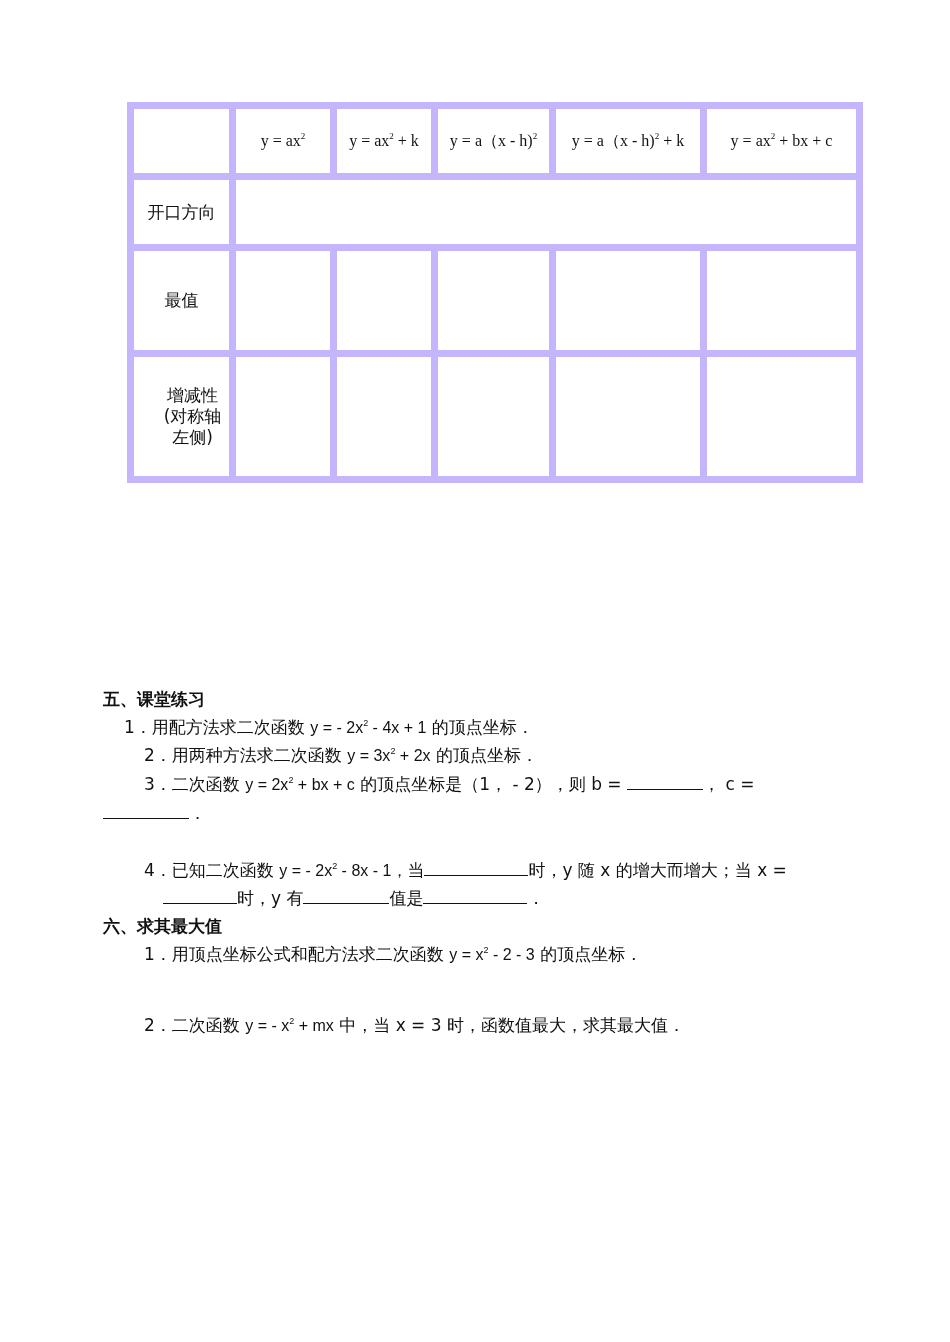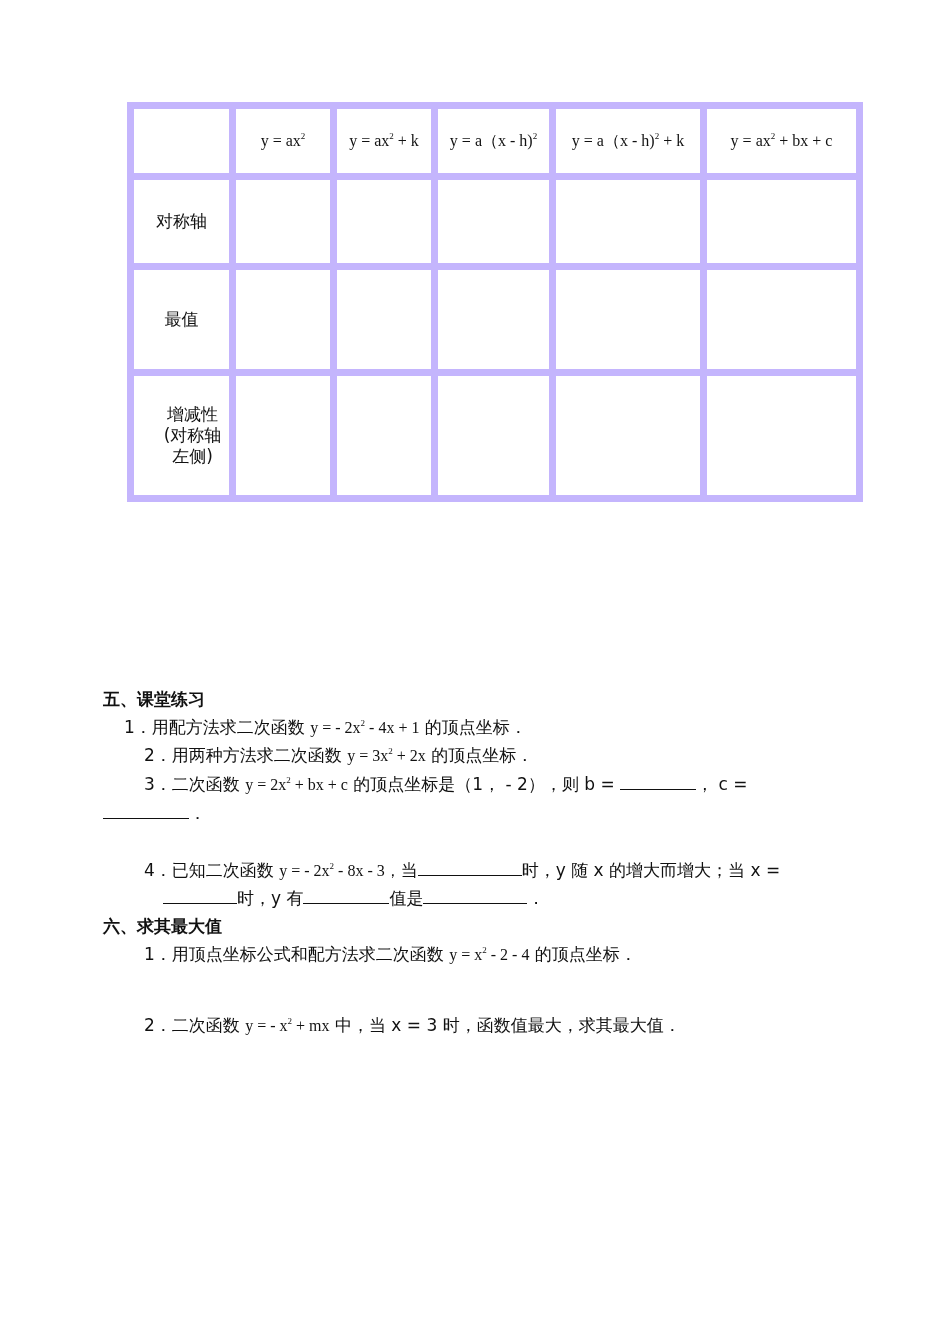--- a/index.html
+++ b/index.html
@@ -7,21 +7,21 @@
          font-family: "DejaVu Sans", "Liberation Sans", sans-serif; color: #111; }
   table.grid { position: absolute; left: 127px; top: 102px; border-collapse: collapse; table-layout: fixed; }
   table.grid td { border: 7px solid #c4b5fd; text-align: center; vertical-align: middle; padding: 0; }
   td.hdr { font-family: "Liberation Serif", "DejaVu Serif", serif; font-size: 16px; }
   td.lbl { font-size: 17px; }
   td.lbl.multi { text-align: center; padding-left: 22px; line-height: 21px; }
   sup { font-size: 9px; vertical-align: 7px; line-height: 0; }
   .line { position: absolute; font-size: 17px; white-space: nowrap; }
   .heading { font-weight: bold; font-size: 17px; }
   .blank { display: inline-block; border-bottom: 1px solid #111; height: 15px; vertical-align: baseline; }
-  .m { font-family: Liberation Serif, serif; font-size: 16px; }
+  .m { font-family: Liberation Sans, sans-serif; font-size: 16px; }
 </style>
 </head>
 <body>
 
 <table class="grid">
   <colgroup>
     <col style="width:102px">
       <col style="width:101px">
       <col style="width:101px">
       <col style="width:118px">
@@ -30,27 +30,23 @@
   </colgroup>
   <tbody>
       <tr style="height:71px">
     <td></td>
     <td class="hdr"><span>y = ax</span><sup>2</sup><span></span></td>
     <td class="hdr"><span>y = ax</span><sup>2</sup><span> + k</span></td>
     <td class="hdr"><span>y = a（x - h)</span><sup>2</sup><span></span></td>
     <td class="hdr"><span>y = a（x - h)</span><sup>2</sup><span> + k</span></td>
     <td class="hdr"><span>y = ax</span><sup>2</sup><span> + bx + c</span></td>
   </tr>
-  <tr style="height:90px">
-    <td class="lbl">对称轴</td>
-    <td></td>
-        <td></td>
-        <td></td>
-        <td></td>
-        <td></td>
+  <tr style="height:71px">
+    <td class="lbl">开口方向</td>
+    <td colspan="5"></td>
   </tr>
   <tr style="height:106px">
     <td class="lbl">最值</td>
     <td></td>
         <td></td>
         <td></td>
         <td></td>
         <td></td>
   </tr>
   <tr style="height:126px">
@@ -87,31 +83,31 @@
   <span class="m"><span>y = 2x</span><sup>2</sup><span> + bx + c</span></span>
   <span>的顶点坐标是（1，  - 2），则 b =</span>
   <span class="blank" style="width:76px"></span><span>，  c =</span>
 </div>
 <div class="line" style="left:103px; top:802px;">
   <span class="blank" style="width:86px"></span><span>．</span>
 </div>
 
 <div class="line" style="left:144px; top:859px;">
   <span>4．已知二次函数</span>
-  <span class="m"><span>y = - 2x</span><sup>2</sup><span> - 8x - 3，</span></span><span>当</span><span class="blank" style="width:104px"></span><span>时，y 随 x 的增大而增大；当 x =</span>
+  <span class="m"><span>y = - 2x</span><sup>2</sup><span> - 8x - 1，</span></span><span>当</span><span class="blank" style="width:104px"></span><span>时，y 随 x 的增大而增大；当 x =</span>
 </div>
 <div class="line" style="left:163px; top:887px;">
   <span class="blank" style="width:74px"></span><span>时，y 有</span><span class="blank" style="width:86px"></span><span>值是</span><span class="blank" style="width:104px"></span><span>．</span>
 </div>
 
 <div class="line heading" style="left:103px; top:915px;">六、求其最大值</div>
 
 <div class="line" style="left:144px; top:943px;">
   <span>1．用顶点坐标公式和配方法求二次函数</span>
-  <span class="m"><span>y = x</span><sup>2</sup><span> - 2 - 4</span></span>
+  <span class="m"><span>y = x</span><sup>2</sup><span> - 2 - 3</span></span>
   <span>的顶点坐标．</span>
 </div>
 
 <div class="line" style="left:144px; top:972px;margin-top:42px;">
   <span>2．二次函数</span>
   <span class="m"><span>y = - x</span><sup>2</sup><span> + mx</span></span>
   <span>中，当 x = 3 时，函数值最大，求其最大值．</span>
 </div>
 
 </body></html>

